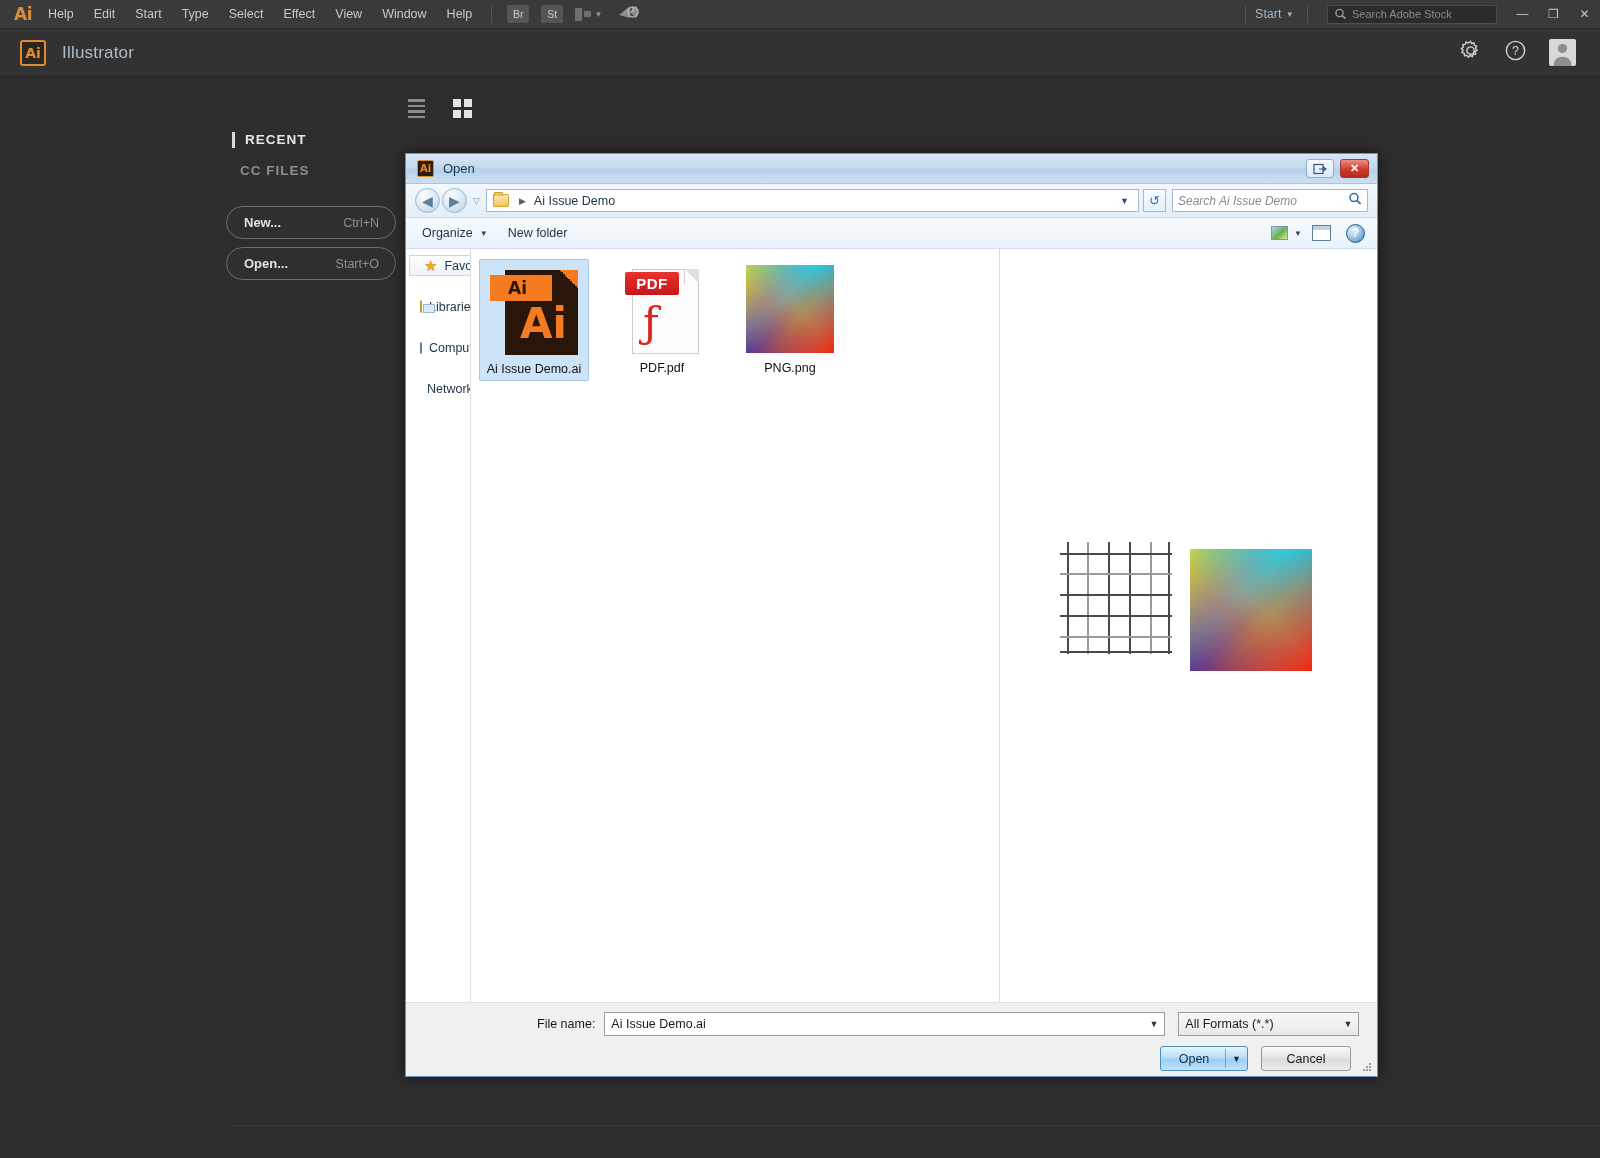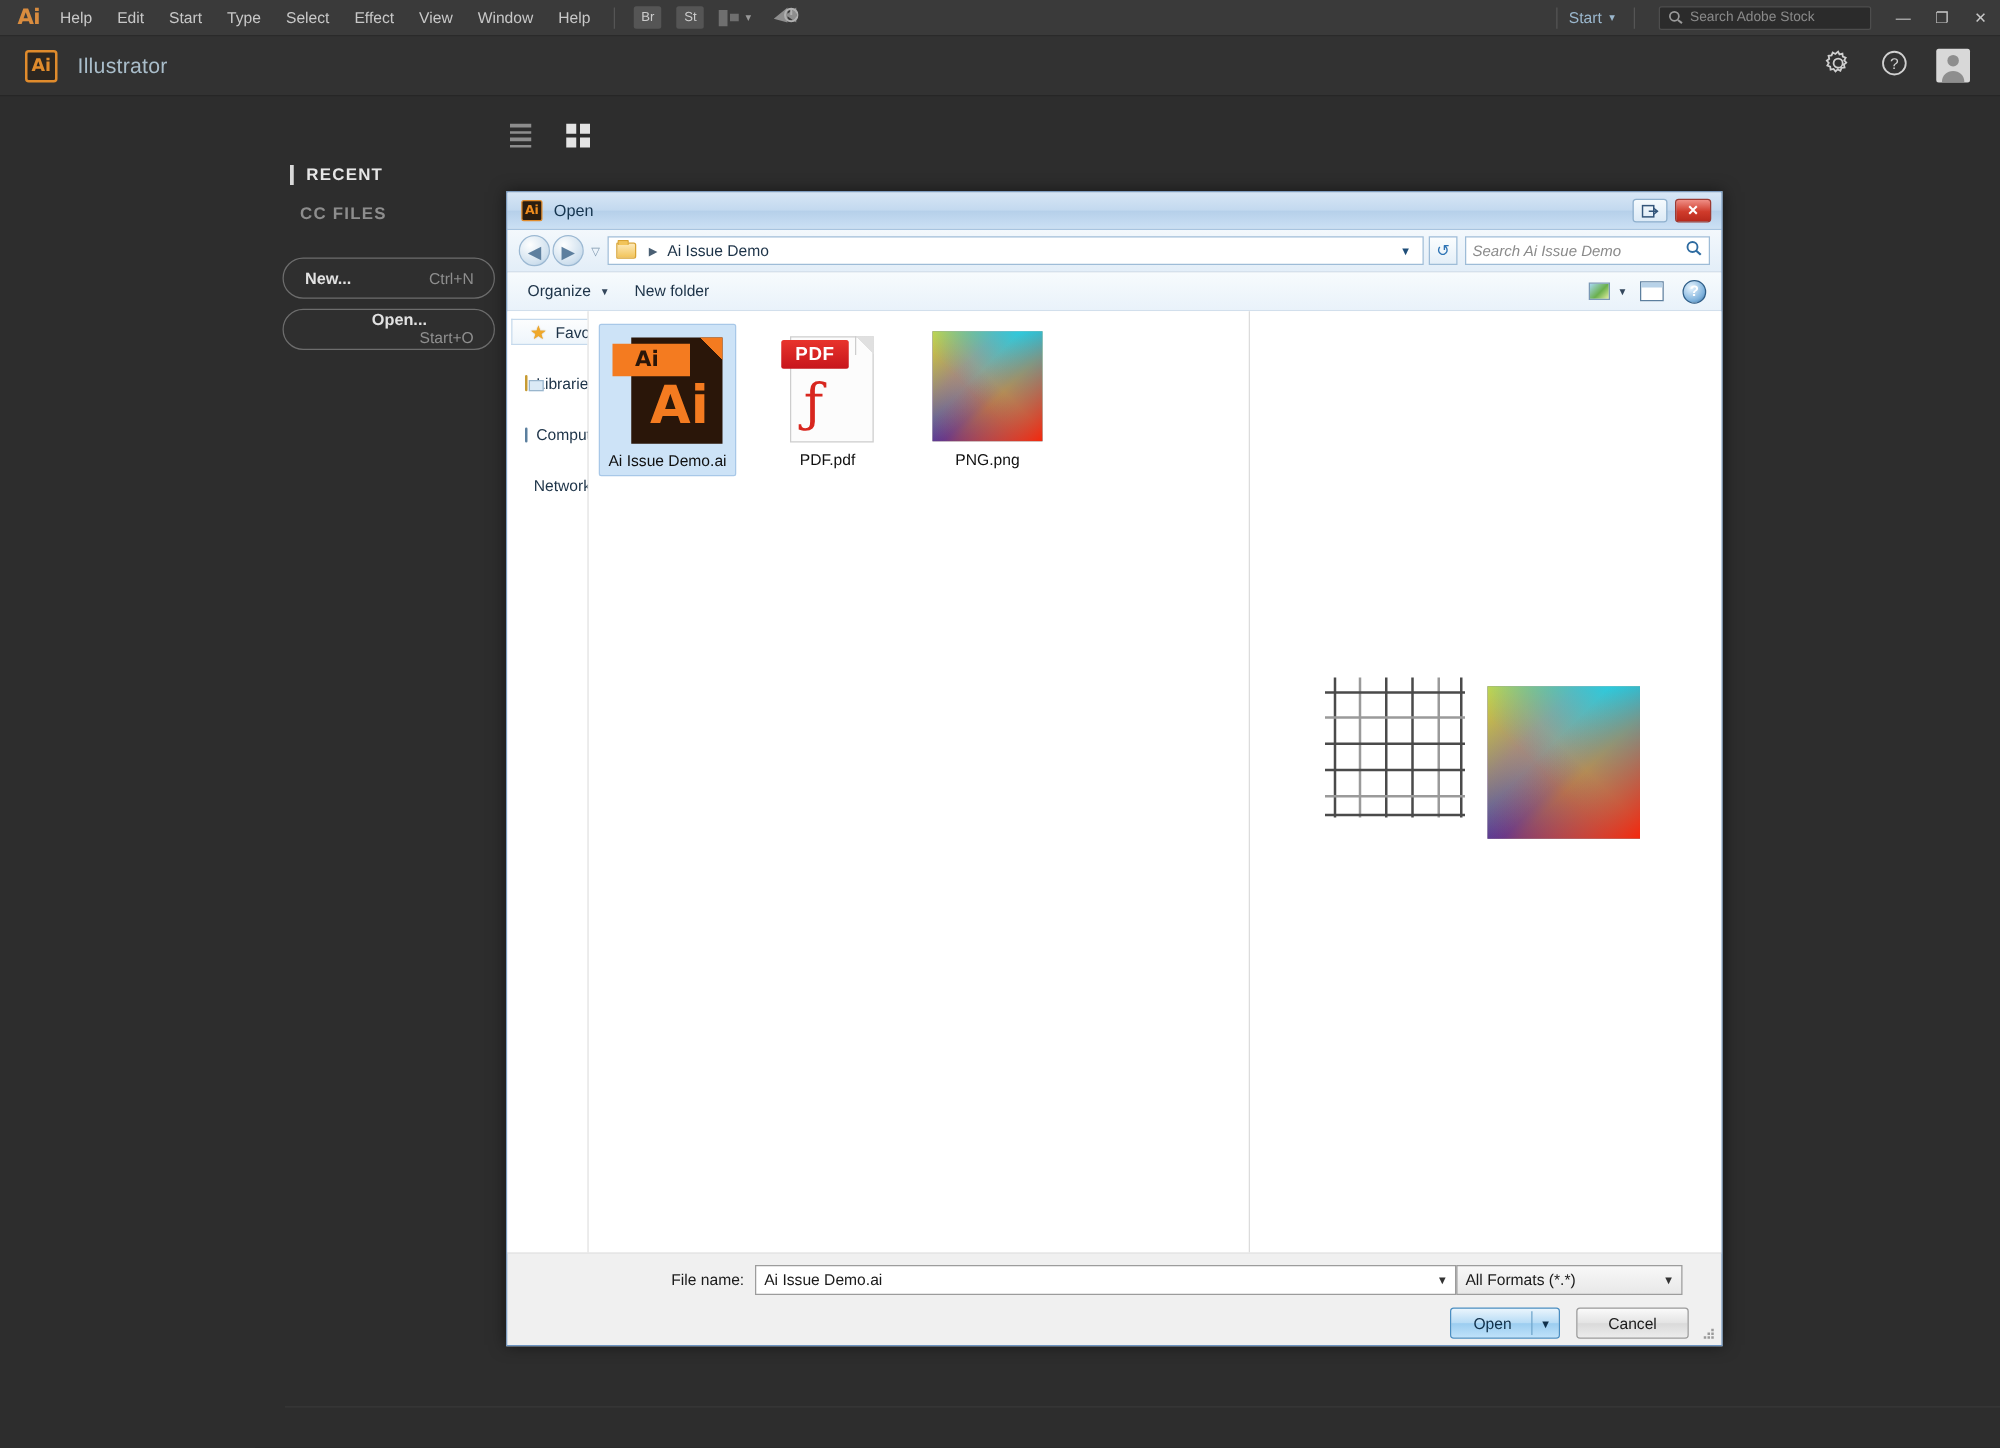--- a/index.html
+++ b/index.html
@@ -83,21 +83,21 @@
     font-size: 13.5px; font-weight: bold; letter-spacing: 1px;
   }
   .bigbtn {
     position: absolute; left: 226px; width: 170px; height: 33px;
     border: 1px solid #6d6d6d; border-radius: 17px; display: flex;
     align-items: center; background: #2f2f2f;
   }
   .bigbtn .lbl { color: #e2e2e2; font-size: 13px; font-weight: bold; margin-left: 17px; }
   .bigbtn .kbd { color: #8f8f8f; font-size: 12.5px; margin-left: auto; margin-right: 16px; }
   #btn-new { top: 129px; }
-  #btn-open { top: 170px; flex-direction: column; }
+  #btn-open { top: 170px; }
 
   .bottom-divider {
     position: absolute; left: 228px; right: 0; bottom: 32px; height: 1px; background: #383838;
   }
 
   
   .dialog {
     position: absolute; left: 405px; top: 153px; width: 973px; height: 924px;
     background: #f0f0f0; border: 1px solid #6b93c0;
     box-shadow: 0 0 12px rgba(0,0,0,.55);
@@ -269,21 +269,21 @@
 
   .dlg-footer { height: 74px; background: #f0f0f0; position: relative; border-top: 1px solid #e2e2e2; }
   .fn-row { position: absolute; left: 0; top: 9px; width: 100%; display: flex; align-items: center; }
   .fn-label { font-size: 12.5px; color: #1a1a1a; margin-left: 131px; }
   .fn-input {
     width: 561px; height: 24px; margin-left: 9px; background: #fff; border: 1px solid #9c9c9c;
     display: flex; align-items: center; padding: 0 6px; font-size: 12.5px; color: #1a1a1a;
   }
   .fn-input .dd { margin-left: auto; color: #333; font-size: 9px; }
   .fmt-select {
-    width: 181px; height: 24px; background: linear-gradient(to bottom,#f8f8f8,#e8e8e8);
+    width: 181px; height: 24px; margin-left: 13px; background: linear-gradient(to bottom,#f8f8f8,#e8e8e8);
     border: 1px solid #9c9c9c; display: flex; align-items: center; padding: 0 6px;
     font-size: 12.5px; color: #1a1a1a;
   }
   .fmt-select .dd { margin-left: auto; color: #333; font-size: 9px; }
   .btn-row { position: absolute; right: 26px; top: 43px; display: flex; align-items: center; gap: 13px; }
   .btn-open {
     width: 88px; height: 25px; border: 1px solid #4a8ec2; border-radius: 3px;
     background: linear-gradient(to bottom,#eaf5fd,#b8dcf5 48%,#9ccdf0 52%,#bfe2fa);
     display: flex; align-items: center; position: relative; font-size: 12.5px; color: #11304a;
   }

